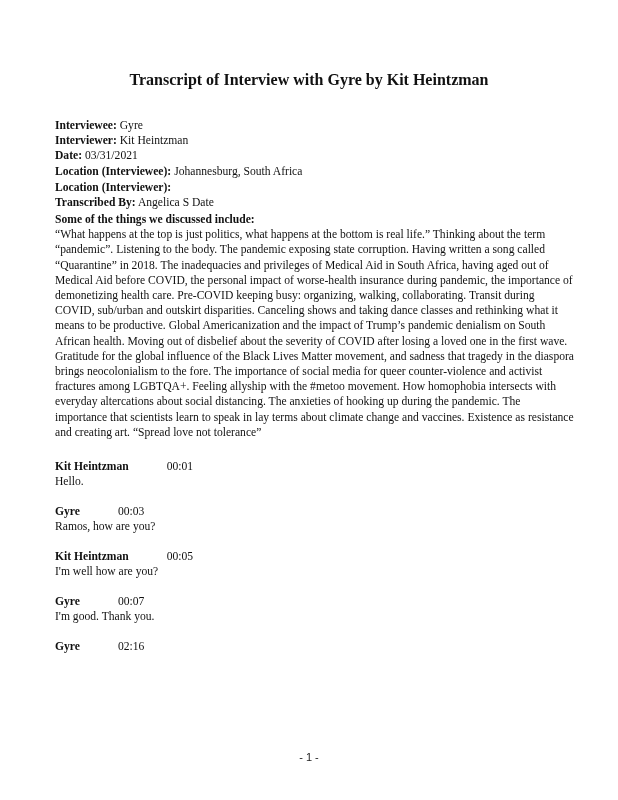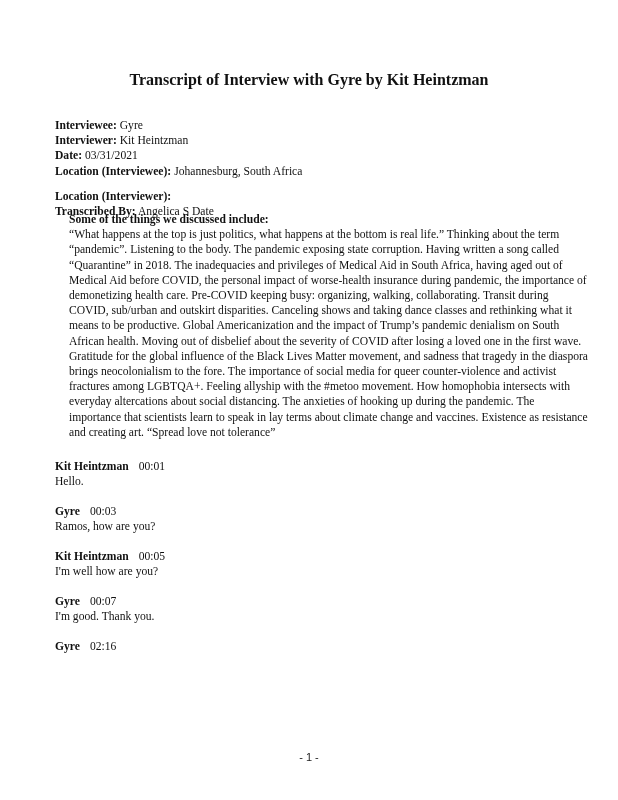--- a/index.html
+++ b/index.html
@@ -32,46 +32,46 @@
     }
     .meta {
       position: absolute;
       left: 55px;
       top: 118px;
       width: 520px;
       font-size: 11.6px;
       line-height: 15.2px;
     }
     .meta .row { white-space: nowrap; }
-    .meta .row.gap { margin-top: 10px; }
+    .meta .row.gap { margin-top: 1px; }
     .meta b { font-weight: bold; }
     .summary {
       position: absolute;
-      left: 69px;
+      left: 55px;
       top: 212px;
       width: 520px;
       font-size: 11.6px;
       line-height: 15.2px;
     }
     .summary .heading { font-weight: bold; }
     .summary .body {
       text-align: left;
       word-spacing: 0px;
     }
     .transcript {
       position: absolute;
       left: 55px;
       top: 459px;
       width: 520px;
       font-size: 11.6px;
       line-height: 15.2px;
     }
     .turn { margin-bottom: 14.5px; }
     .speaker { font-weight: bold; }
-    .time { margin-left: 10px; }
+    .time { margin-left: 0; padding-left: 38px; }
     .footer {
       position: absolute;
       top: 751px;
       left: 0;
       width: 618px;
       text-align: center;
       font-family: "Liberation Sans", "DejaVu Sans", sans-serif;
       font-size: 11px;
       color: #222;
     }

